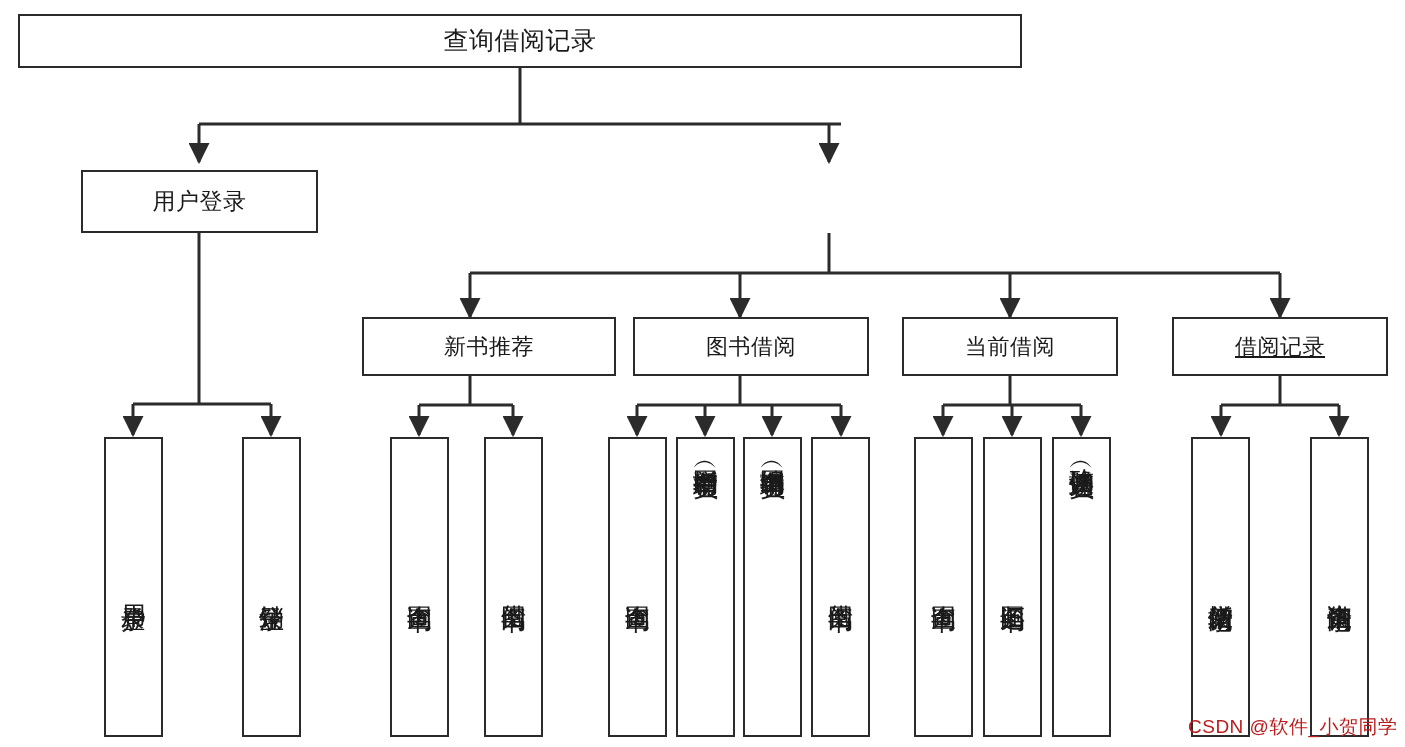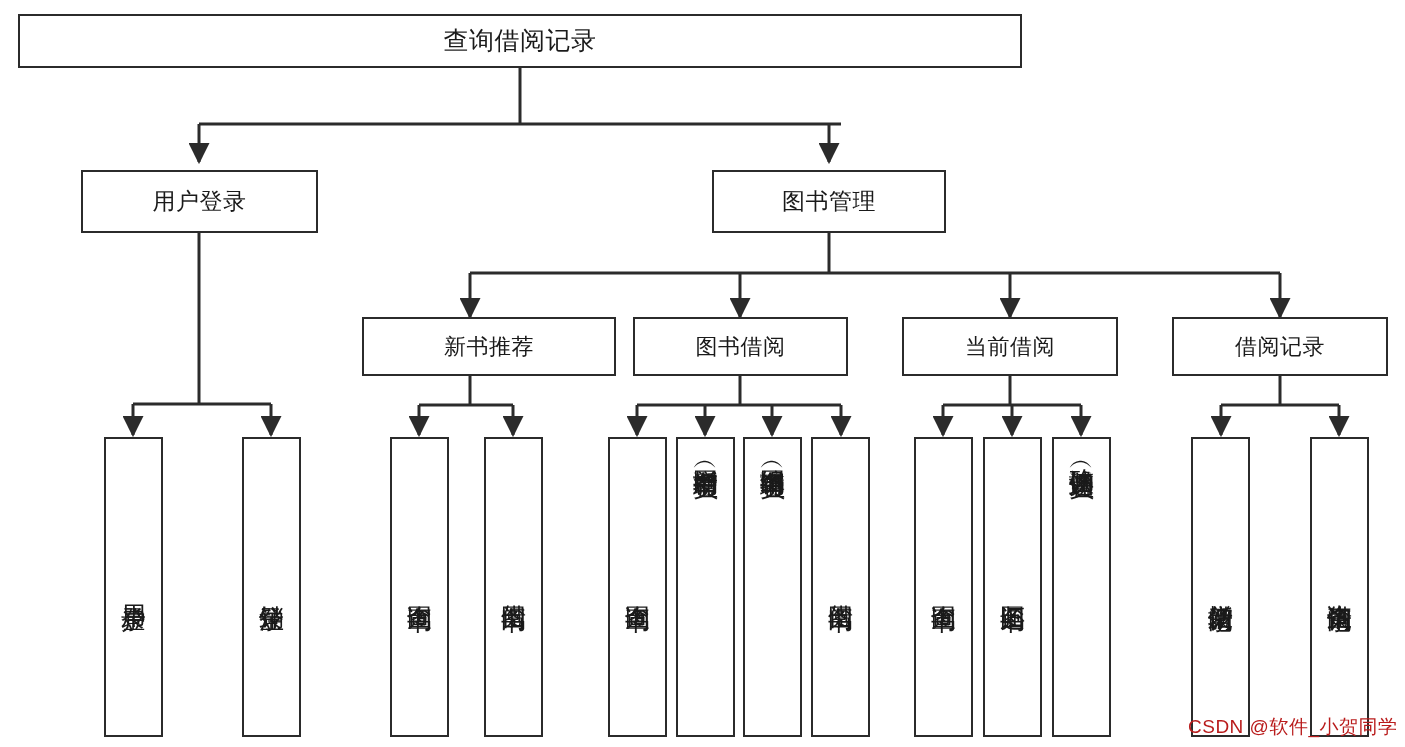--- a/index.html
+++ b/index.html
@@ -122,34 +122,31 @@
     </g>
   </svg>
 
   <div class="node root" style="left:18px; top:14px; width:1004px; height:54px;">
     <span class="label">查询借阅记录</span>
   </div>
 
   <div class="node lvl1" style="left:81px; top:170px; width:237px; height:63px;">
     <span class="label">用户登录</span>
   </div>
-  <div class="node lvl1" style="left:712px; top:170px; width:234px; height:63px;">
-    <span class="label">图书管理</span>
-  </div>
 
   <div class="node lvl2" style="left:362px; top:317px; width:254px; height:59px;">
     <span class="label">新书推荐</span>
   </div>
-  <div class="node lvl2" style="left:633px; top:317px; width:215px; height:59px;align-items:center;">
+  <div class="node lvl2" style="left:633px; top:317px; width:236px; height:59px;align-items:center;">
     <span class="label">图书借阅</span>
   </div>
   <div class="node lvl2" style="left:902px; top:317px; width:216px; height:59px;">
     <span class="label">当前借阅</span>
   </div>
-  <div class="node lvl2" style="left:1172px; top:317px; width:216px; height:59px;">
+  <div class="node lvl2" style="left:1172px; top:317px; width:216px; height:59px;text-decoration:underline;">
     <span class="label">借阅记录</span>
   </div>
 
   <div class="node leaf mid-start" style="left:104px; top:437px; width:59px; height:300px;">
     <span class="label">用户登录</span>
   </div>
   <div class="node leaf mid-start" style="left:242px; top:437px; width:59px; height:300px;">
     <span class="label">注销登录</span>
   </div>
 

